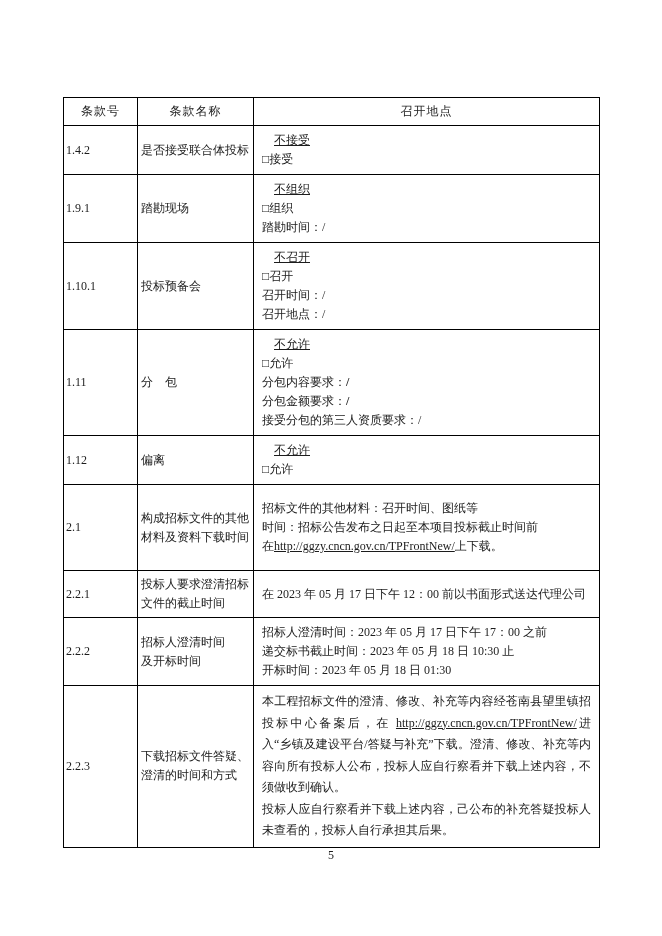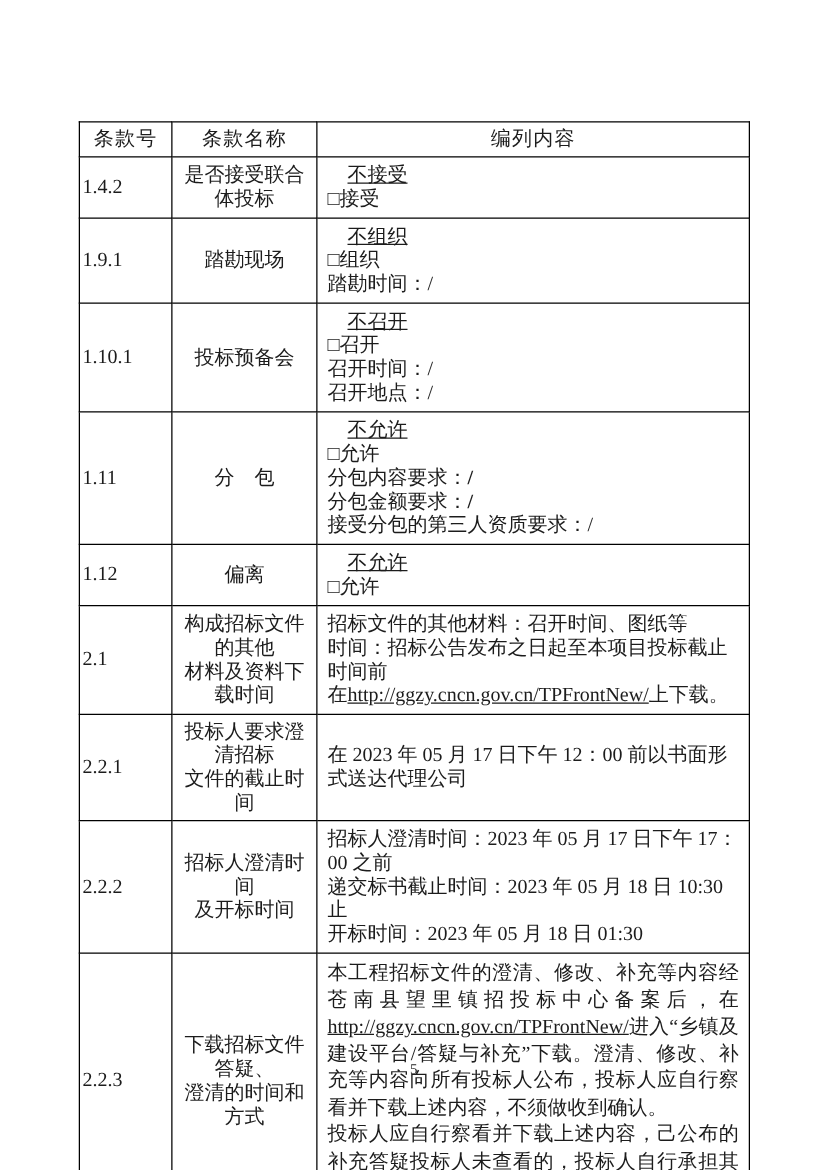--- a/index.html
+++ b/index.html
@@ -18,36 +18,35 @@
     top: 97px;
     width: 536px;
     border-collapse: collapse;
     table-layout: fixed;
   }
   col.c-no   { width: 74px; }
   col.c-name { width: 116px; }
   col.c-body { width: 346px; }
   th, td {
     border: 1px solid #000000;
-    font-size: 16px;
+    font-size: 12px;
     font-weight: normal;
   }
   thead th {
     height: 25px;
     text-align: center;
     padding: 1px 2px;
     letter-spacing: 1px;
   }
   td.no-cell {
     text-align: left;
     vertical-align: middle;
     padding: 2px;
   }
   td.name-cell {
-    text-align: center;
     vertical-align: middle;
     padding: 4px 3px;
   }
   td.content-cell {
     vertical-align: middle;
     text-align: left;
     padding: 5px 8px 5px 8px;
   }
   .name-line { line-height: 19px; }
   .line { line-height: 19px; }
@@ -85,21 +84,21 @@
   <table class="clauses-table">
     <colgroup>
       <col class="c-no">
       <col class="c-name">
       <col class="c-body">
     </colgroup>
     <thead>
       <tr>
         <th>条款号</th>
         <th>条款名称</th>
-        <th>编列内容</th>
+        <th>召开地点</th>
       </tr>
     </thead>
     <tbody id="table-body">
         <tr>
           <td class="no-cell">1.4.2</td>
           <td class="name-cell">
             <div class="name-line">是否接受联合体投标</div>
           </td>
           <td class="content-cell">
             <div class="line indent"><span class="">不接受</span></div>

